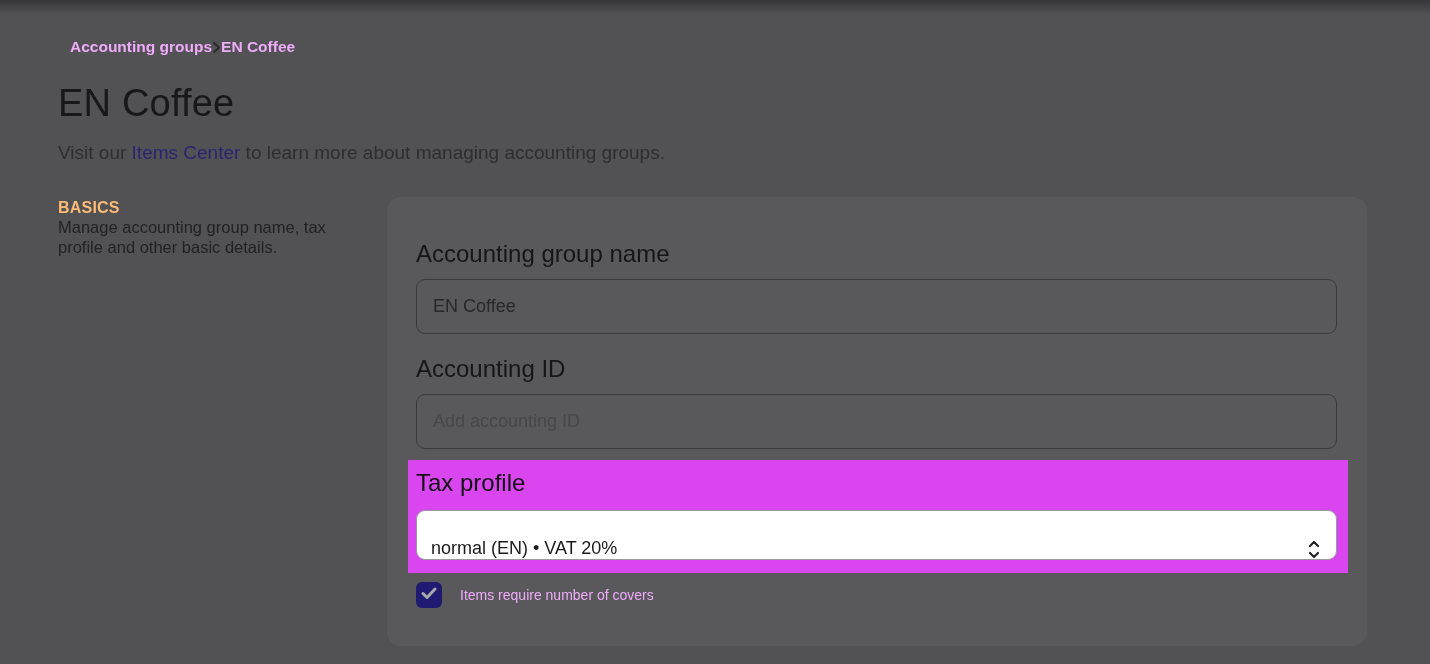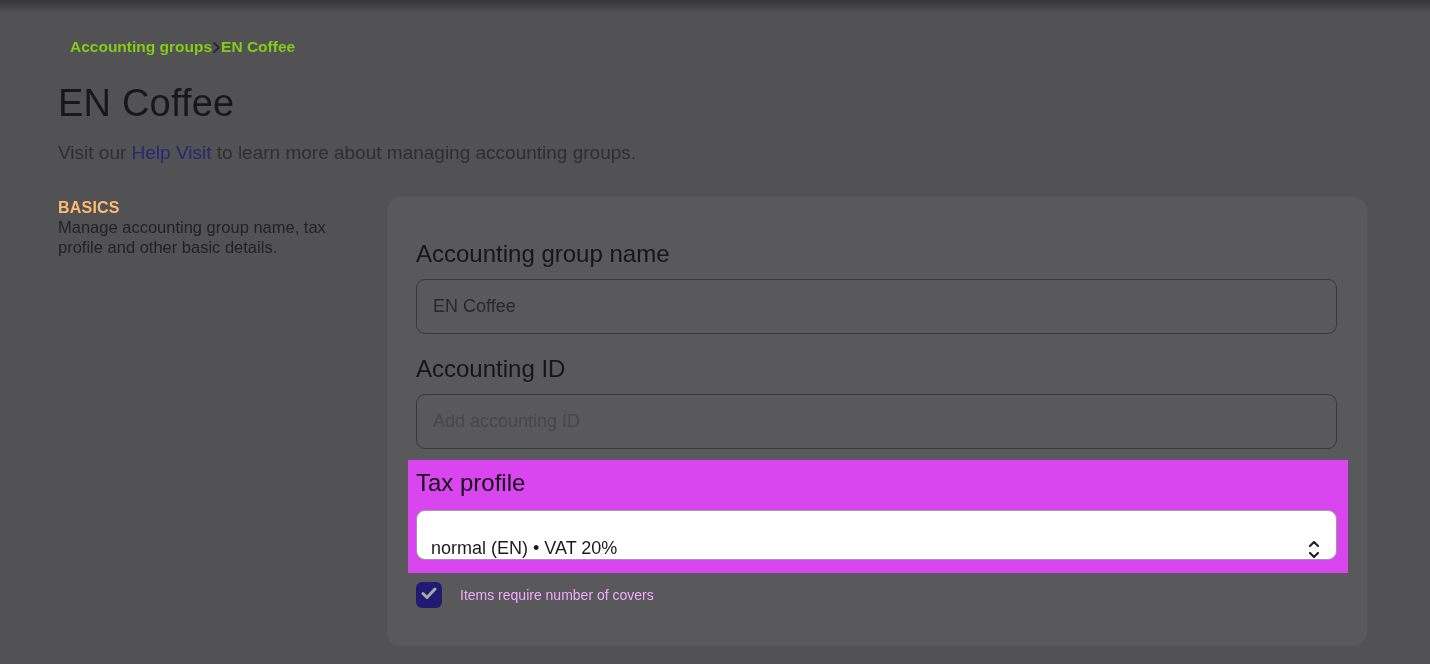--- a/index.html
+++ b/index.html
@@ -12,21 +12,21 @@
   }
   .top-shade {
     position: absolute; top: 0; left: 0; width: 100%; height: 14px;
     background: linear-gradient(#36363a, #525254);
     pointer-events: none;
   }
   
   .breadcrumb {
     position: absolute; top: 38px; left: 70px;
     display: flex; align-items: center; gap: 0;
-    font-size: 15.5px; font-weight: 700; color: #84cc16;
+    font-size: 15.5px; font-weight: 700; color: #f0abfc;
   }
   .crumb-link { cursor: pointer; }
   .crumb-sep { display: flex; align-items: center; color: #2a2a2c; }
   
   .page-title {
     position: absolute; top: 82px; left: 58px;
     font-size: 38px; font-weight: 500; letter-spacing: 0.2px; color: #18181a;
   }
   .subtitle {
     position: absolute; top: 142px; left: 58px;
@@ -93,21 +93,21 @@
   <span class="crumb-sep">
     <svg width="9" height="13" viewBox="0 0 9 13">
         <polyline points="2,2 7,6.5 2,11" fill="none" stroke="#2a2a2c" stroke-width="2" stroke-linecap="round" stroke-linejoin="round"></polyline>
       </svg>
   </span>
   <span>EN Coffee</span>
 </nav>
 
 <h1 class="page-title">EN Coffee</h1>
 
-<p class="subtitle"><span>Visit our </span><a>Help Visit</a><span> to learn more about managing accounting groups.</span></p>
+<p class="subtitle"><span>Visit our </span><a>Items Center</a><span> to learn more about managing accounting groups.</span></p>
 
 <div class="section-info">
   <div class="section-heading">BASICS</div>
   <div class="section-desc">Manage accounting group name, tax profile and other basic details.</div>
 </div>
 
 <div class="card">
 
   <div class="field-group">
     <label class="field-label">Accounting group name</label>

